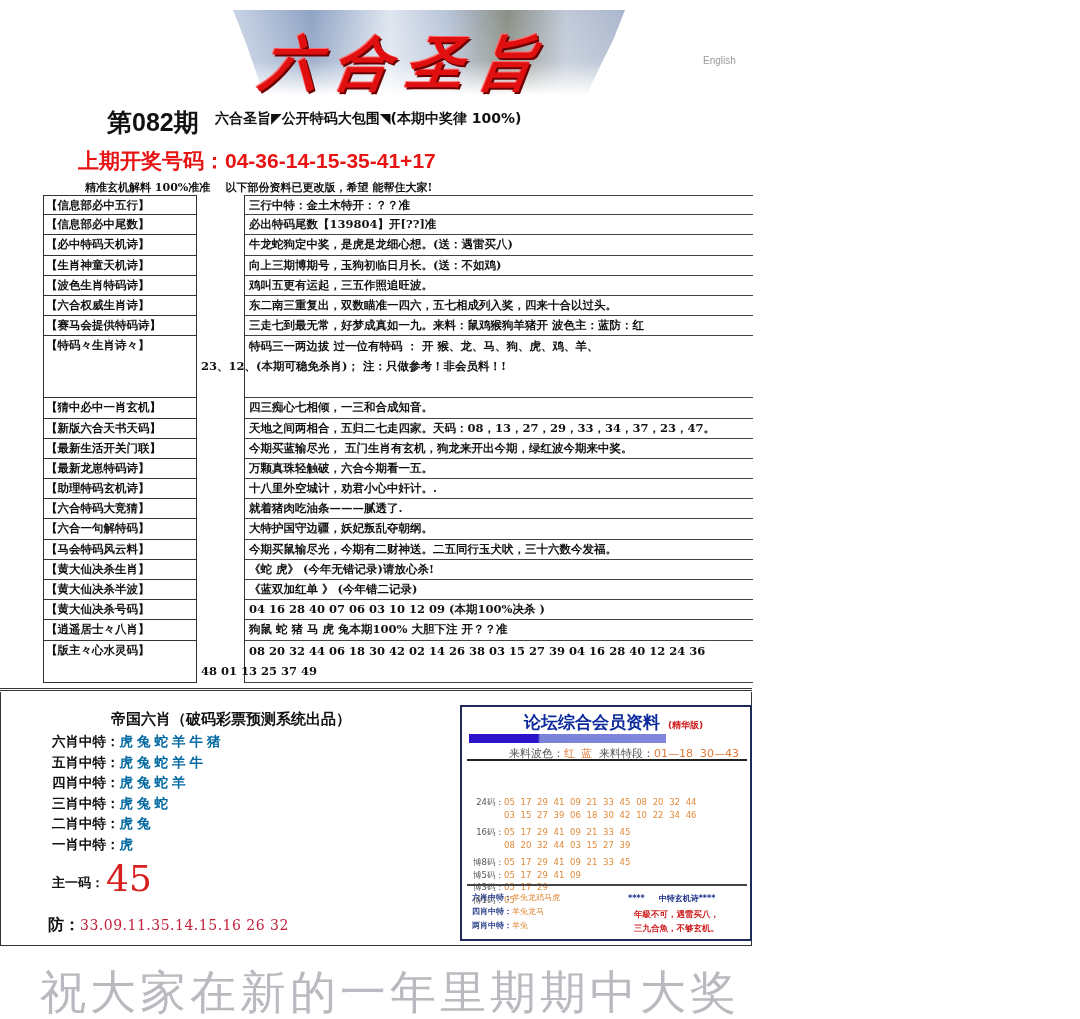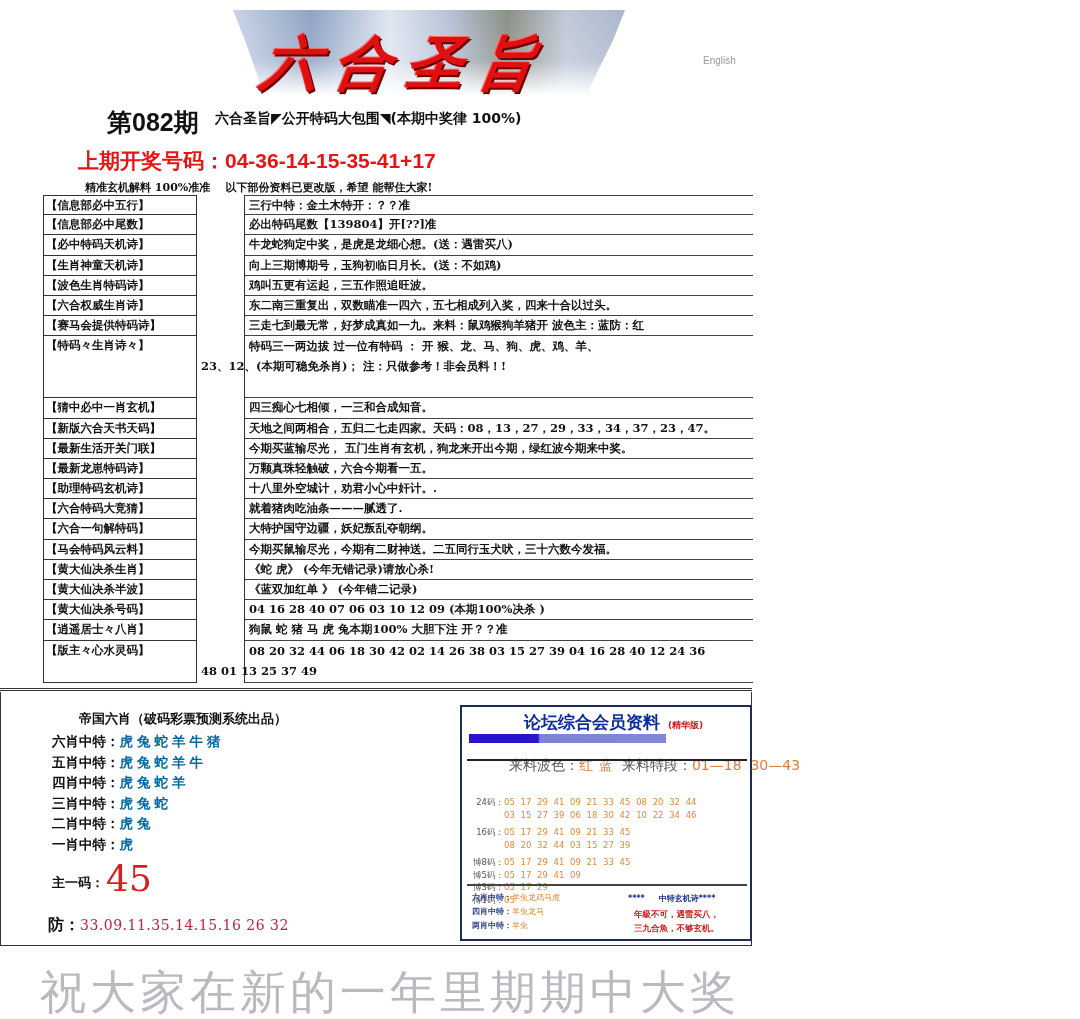--- a/index.html
+++ b/index.html
@@ -74,21 +74,21 @@
   }
 
   
   .lower-panel {
     position: absolute; left: 0; top: 692px; width: 752px; height: 254px;
     border: 1.5px solid #333; border-top: none; background: #fff;
   }
   .shengxiao {
     position: absolute; left: 52px; top: 710px; font-family: "DejaVu Serif", serif;
   }
-  .sx-title { margin-left: 27px; font-weight: bold; font-size: 13px; color: #111; height: 21px; }
+  .sx-title { margin-left: 59px; font-weight: bold; font-size: 15px; color: #111; height: 21px; }
   .sx-line { font-weight: bold; font-size: 13.5px; height: 20.5px; line-height: 20px; }
   .sx-line .k { color: #111; }
   .sx-line .v { color: #0369a1; letter-spacing: 4px; }
   .main-code { position: absolute; left: 52px; top: 858px; font-weight: bold; font-size: 13px; }
   .main-code .num {
     font-family: "DejaVu Serif", serif; font-weight: normal; font-size: 36px; color: #d81f1f;
     vertical-align: -4px; margin-left: 2px;
   }
   .defend { position: absolute; left: 48px; top: 915px; font-weight: bold; font-size: 16px; }
   .defend .v { color: #c41f3a; font-size: 14px; font-weight: normal; letter-spacing: 0.5px; }
@@ -100,21 +100,21 @@
   }
   .forum-title {
     position: absolute; left: 62px; top: 4px; font-weight: bold; font-size: 17px; color: #0c2a9b;
   }
   .forum-edition { font-size: 9px; color: #d21a1a; font-weight: bold; margin-left: 8px; }
   .forum-bar {
     position: absolute; left: 7px; top: 27px; width: 197px; height: 9px;
     background: linear-gradient(90deg, #2a13c9 0%, #2a13c9 35%, #7b83d8 36%, #7f86db 100%);
   }
   .forum-meta {
-    position: absolute; left: 47px; top: 50px; font-size: 14px; color: #555; white-space: nowrap;
+    position: absolute; left: 47px; top: 39px; font-size: 11px; color: #555; white-space: nowrap;
   }
   .forum-meta .r { color: #e07b3a; }
   .forum-meta .b { color: #e07b3a; margin-left: 6px; }
   .forum-sep { position: absolute; left: 5px; top: 52px; width: 280px; height: 1.5px; background: #222; }
   .forum-codes { position: absolute; left: 8px; top: 57px; font-size: 8.5px; line-height: 12.5px; margin-top: 32px; }
   .fc-row { white-space: nowrap; }
   .fc-row .k { color: #555; display: inline-block; width: 34px; text-align: right; }
   .fc-row .v { color: #e08a3a; word-spacing: 3px; }
   .fc-row.cont .k { visibility: hidden; }
   .fc-gap { height: 5px; }

